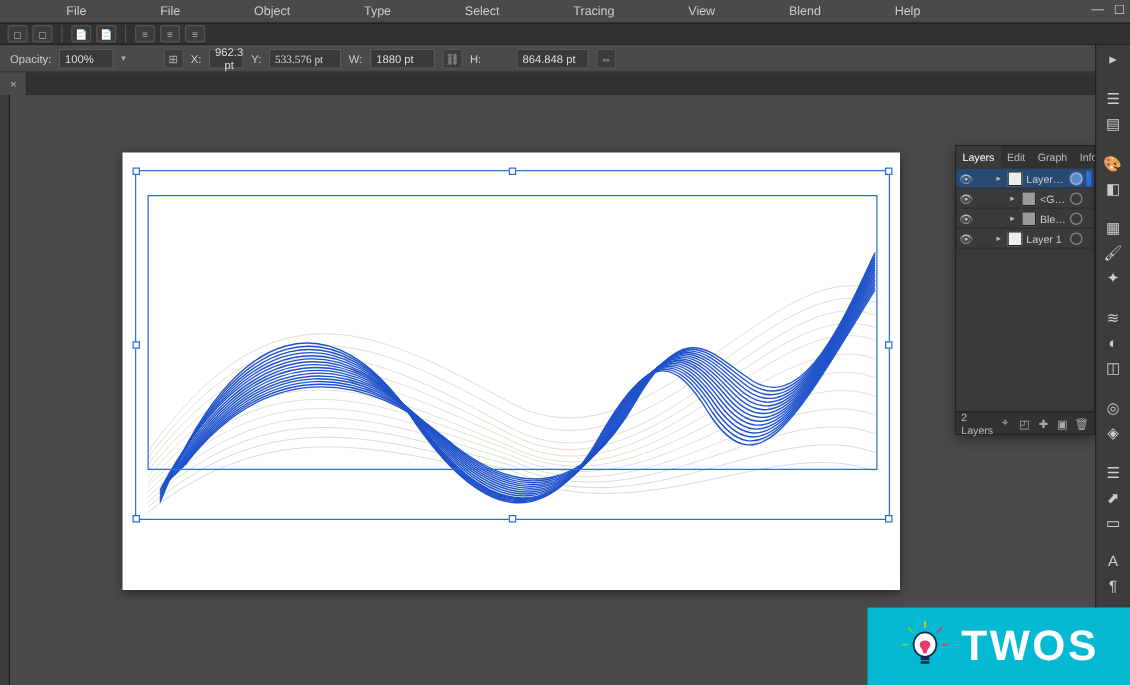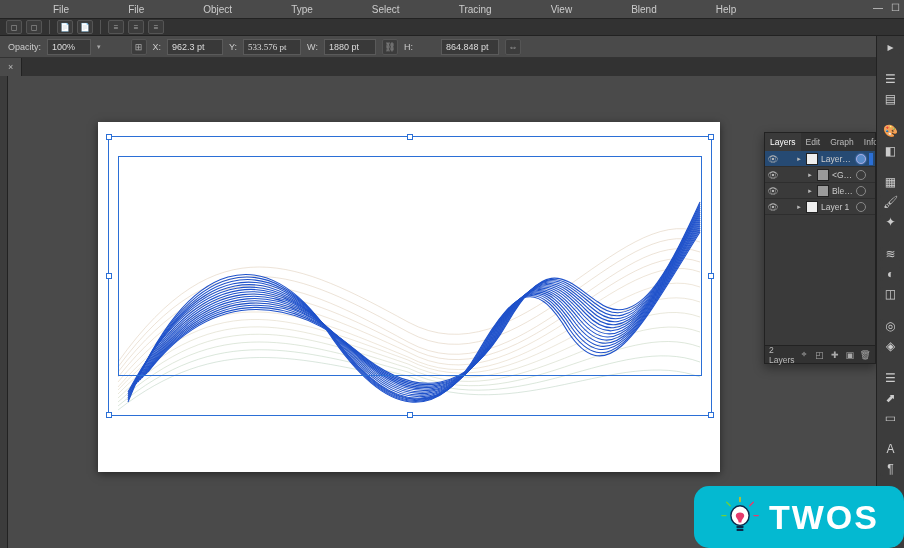--- a/index.html
+++ b/index.html
@@ -42,42 +42,42 @@
 .handle.tc { left: 50%; top: -3px; margin-left: -3px; } .handle.bc { left: 50%; bottom: -3px; margin-left: -3px; }
 .handle.ml { left: -3px; top: 50%; margin-top: -3px; } .handle.mr { right: -3px; top: 50%; margin-top: -3px; }
 .art-svg { position: absolute; left: 90px; top: 46px; width: 622px; height: 350px; }
 
 
 .rightstrip { position: absolute; right: 0; top: 36px; width: 28px; bottom: 0; background: #3c3c3c; border-left: 1px solid #222; display: flex; flex-direction: column; align-items: center; padding-top: 4px; gap: 6px; }
 .rs-btn { width: 22px; height: 22px; background: #3c3c3c; display: flex; align-items: center; justify-content: center; color: #ccc; font-size: 12px; border-radius: 3px; }
 .rs-gap { height: 10px; }
 
 
-.panel { position: absolute; right: 28px; top: 132px; width: 112px; background: #3a3a3a; border: 1px solid #222; box-shadow: 0 4px 10px rgba(0,0,0,0.4); font-size: 9px; color: #ccc; }
+.panel { position: absolute; right: 28px; top: 116px; width: 112px; background: #3a3a3a; border: 1px solid #222; box-shadow: 0 4px 10px rgba(0,0,0,0.4); font-size: 9px; color: #ccc; }
 .panel-tabs { display: flex; height: 18px; background: #323232; align-items: stretch; }
 .panel-tab { padding: 0 5px; display: flex; align-items: center; color: #bbb; font-size: 8.5px; }
 .panel-tab.active { background: #3a3a3a; color: #fff; }
 .layer-row { display: flex; align-items: center; height: 16px; border-bottom: 1px solid #2e2e2e; padding: 0 2px; gap: 3px; }
 .layer-row.selected { background: #264a73; }
 .vis { width: 12px; height: 12px; display: flex; align-items: center; justify-content: center; font-size: 9px; color: #bbb;}
 .twist { width: 8px; font-size: 7px; color: #bbb; text-align: center;}
 .swatch { width: 12px; height: 12px; background: #888; border: 1px solid #222; flex-shrink: 0; }
 .swatch.white { background: #eee; }
 .swatch.grey { background: #9a9a9a; }
 .layer-name { flex: 1; white-space: nowrap; overflow: hidden; text-overflow: ellipsis; font-size: 8.5px;}
 .target { width: 10px; height: 10px; border: 1px solid #888; border-radius: 50%; flex-shrink: 0; }
 .target.on { background: #5a8cc9; border-color: #aad; box-shadow: 0 0 2px #6af; }
 .selbar { width: 4px; height: 12px; background: #2b6fd6; }
 .panel-body-gap { height: 130px; background: #3a3a3a; }
 .panel-footer { height: 18px; display: flex; align-items: center; padding: 0 4px; gap: 4px; border-top: 1px solid #222; background: #323232; }
 .pf-label { flex: 1; font-size: 8.5px; color: #bbb; }
 .pf-icon { width: 12px; height: 12px; display: flex; align-items: center; justify-content: center; font-size: 9px; color: #aaa; }
 
 
-.twos { position: absolute; right: 0; bottom: 0; width: 210px; height: 62px; background: #04b9d1; display: flex; align-items: center; justify-content: center; gap: 8px; color: #fff; font-weight: 700; font-size: 34px; letter-spacing: 2px; border-radius: 15px; }
+.twos { position: absolute; right: 0; bottom: 0; width: 210px; height: 62px; background: #04b9d1; display: flex; align-items: center; justify-content: center; gap: 8px; color: #fff; font-weight: 700; font-size: 34px; letter-spacing: 2px; }
 .twos-bulb { width: 42px; height: 42px; }
 
 .win-icons { position: absolute; right: 4px; top: 2px; display: flex; gap: 8px; font-size: 10px; color: #ccc;}
 </style>
 </head>
 <body>
 
 <div class="menubar">
   <span>File</span>
   <span>File</span>
@@ -106,21 +106,21 @@
   <div class="tb-btn">≡</div>
 </div>
 
 <div class="control-bar">
   <span class="cb-label">Opacity:</span>
   <span class="cb-input" style="width:44px;">100%</span>
   <span style="color:#aaa;font-size:7px;">▾</span>
   <div style="width:18px;"></div>
   <div class="cb-icon">⊞</div>
   <span class="cb-label">X:</span>
-  <span class="cb-input" style="width:56px;text-align:center;">962.3 pt</span>
+  <span class="cb-input" style="width:28px;text-align:center;">962.3 pt</span>
   <span class="cb-label">Y:</span>
   <span class="cb-input" style="width:58px;font-family:Liberation Serif, serif;">533.576 pt</span>
   <span class="cb-label">W:</span>
   <span class="cb-input" style="width:52px;">1880 pt</span>
   <div class="cb-icon">⛓</div>
   <span class="cb-label">H:</span>
   <span class="cb-input" style="width:58px;margin-left:22px;">864.848 pt</span>
   <div class="cb-icon">⇔</div>
 </div>
 

